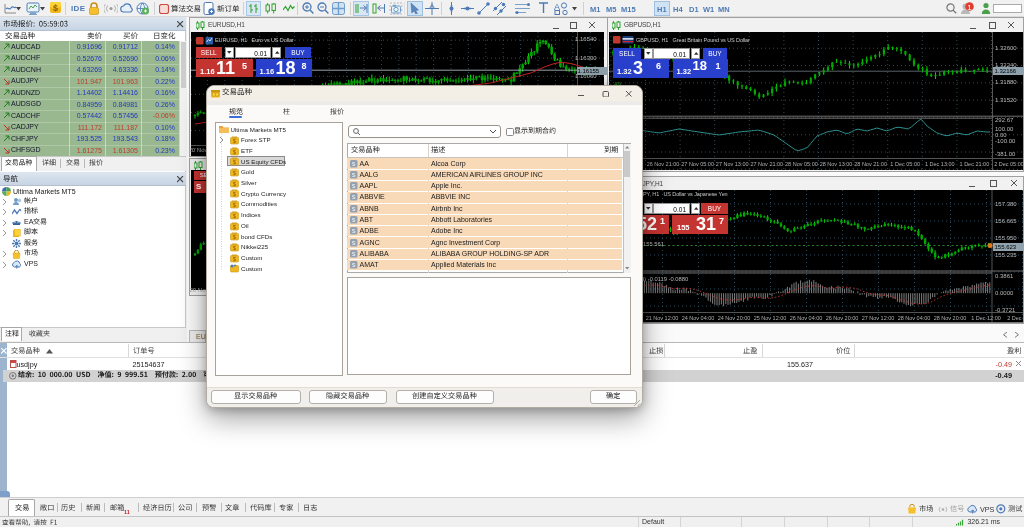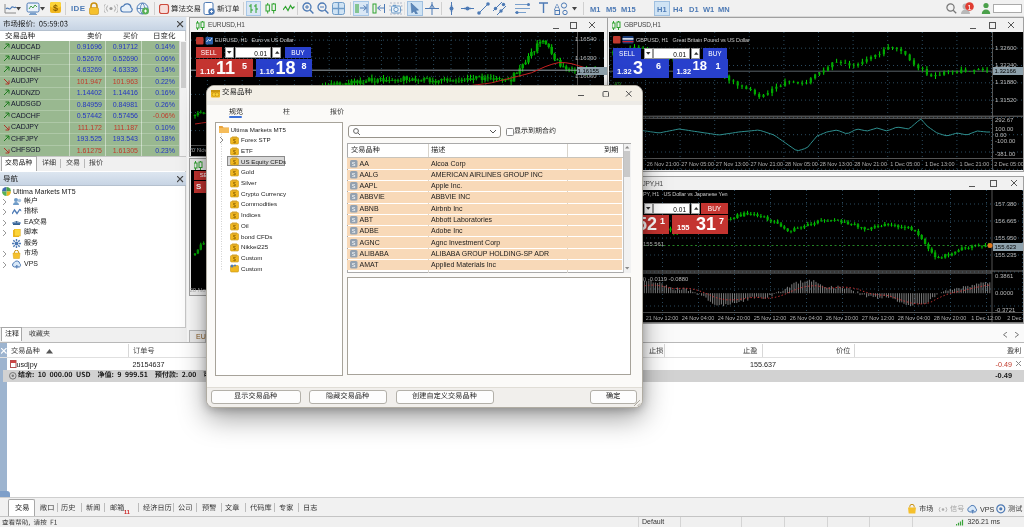--- a/index.html
+++ b/index.html
@@ -873,21 +873,21 @@
 <div class="a" style="left:664.4px;top:344px;width:1px;height:13px;background:#d8d8d8"></div>
 <div class="a" style="left:761.5px;top:344px;width:1px;height:13px;background:#d8d8d8"></div>
 <div class="a" style="left:853.6px;top:344px;width:1px;height:13px;background:#d8d8d8"></div>
 <div class="a" style="left:0;top:357px;width:1024px;height:1px;background:#e0e0e0"></div>
 <svg class="a" style="left:9.5px;top:359.5px" width="8" height="8">
     <rect x="0.5" y="0.5" width="5.5" height="7" fill="#fff" stroke="#b05050"></rect>
     <rect x="0.5" y="0.5" width="5.5" height="2.5" fill="#cc4444"></rect>
   </svg>
 <div class="a" style="left:16.5px;top:359.5px;font-size:7.2px;color:#222">usdjpy</div>
 <div class="a" style="left:132.5px;top:359.5px;font-size:7.2px;color:#222">25154637</div>
-<div class="a" style="left:750px;top:359.5px;width:100px;text-align:left;font-size:7.2px;color:#222">155.637</div>
+<div class="a" style="left:750px;top:359.5px;width:100px;text-align:center;font-size:7.2px;color:#222">155.637</div>
 <div class="a" style="left:912px;top:359.5px;width:100px;text-align:right;font-size:7.2px;color:#c23a2b">-0.49</div>
 <svg class="a" style="left:1016px;top:361px" width="6" height="6">
     <path d="M0 0L5 5M5 0L0 5" stroke="#888" stroke-width="1"></path>
   </svg>
 <div class="a" style="left:3px;top:369.5px;width:1021px;height:12px;background:#d2d2d2"></div>
 <svg class="a" style="left:8.5px;top:371.5px" width="8" height="8">
     <circle cx="3.8" cy="3.8" r="3.3" fill="none" stroke="#777"></circle>
     <circle cx="3.8" cy="3.8" r="1.2" fill="#777"></circle>
   </svg>
 <svg class="hs" style="left:17.5px;top:369.3px" width="364" height="13">

